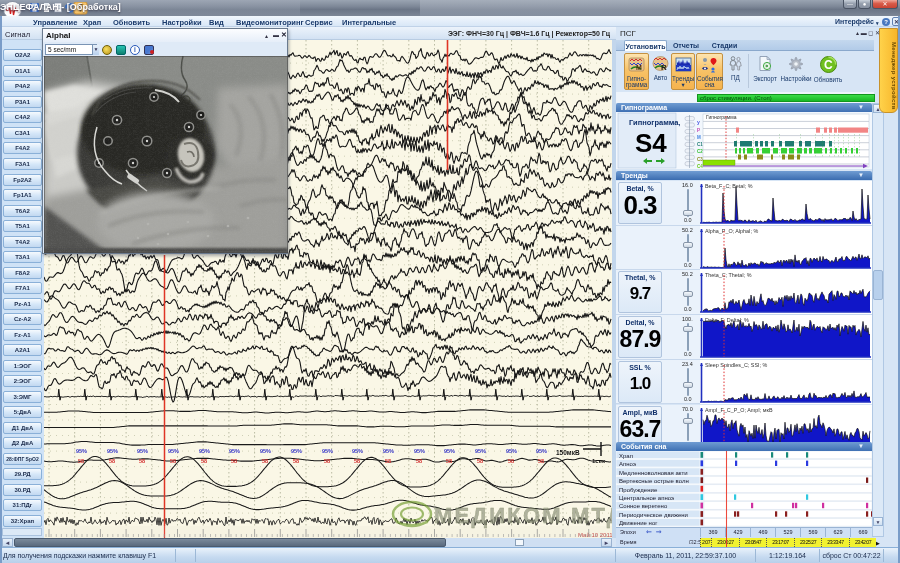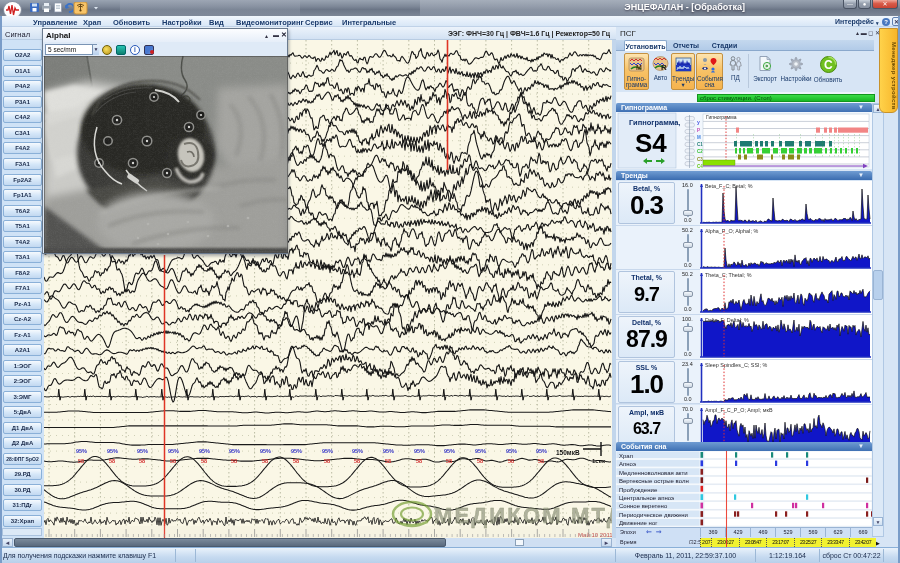--- a/index.html
+++ b/index.html
@@ -3,21 +3,21 @@
 <style>
 * {margin:0;padding:0;box-sizing:border-box}
 html,body {width:900px;height:563px;overflow:hidden;font-family:"Liberation Sans", sans-serif;}
 #win {position:relative;width:900px;height:563px;background:#d7e5f5;overflow:hidden}
 #titlebar {position:absolute;left:0;top:0;width:900px;height:16px;
  background:linear-gradient(180deg,#9aa4b2 0%,#7e8898 40%,#6b7586 60%,#7c8696 100%);}
 #titlebar .patch1 {position:absolute;left:420px;top:0;width:260px;height:16px;background:linear-gradient(180deg,#aab2be,#8a94a4);opacity:.7}
 #titlebar .patch2 {position:absolute;left:120px;top:0;width:180px;height:16px;background:linear-gradient(180deg,#a0a8b6,#828c9c);opacity:.5}
 #appicon {position:absolute;left:3px;top:1px;width:19px;height:18px;border-radius:50%;
  background:radial-gradient(circle at 40% 35%,#ffffff 60%,#d8dce2);border:1px solid #8890a0}
-#title {position:absolute;left:0;top:2px;width:745px;text-align:right;font-size:9px;font-weight:bold;color:#fff;text-shadow:0 1px 2px #445}
+#title {position:absolute;left:0;top:2px;width:745px;text-align:left;font-size:9px;font-weight:bold;color:#fff;text-shadow:0 1px 2px #445}
 #winbtns {position:absolute;left:843px;top:0;width:57px;height:10px}
 .wb {position:absolute;top:0;height:9px;border-radius:0 0 3px 3px;border:1px solid #4a5464;border-top:none;
  background:linear-gradient(180deg,#c8d0da,#96a0ae 45%,#8790a0);color:#fff;font-size:6px;text-align:center;line-height:8px}
 #menubar {position:absolute;left:2px;top:16px;width:896px;height:11px;
  background:linear-gradient(180deg,#f2f7fd,#d9e7f7);border-bottom:1px solid #c0d2e8;font-size:7.5px;font-weight:bold;color:#1a3a6b}
 .mi {position:absolute;top:2px}
 #hdrrow {position:absolute;left:2px;top:27px;width:896px;height:13px;
  background:linear-gradient(180deg,#ecf3fb,#d3e2f3);border-bottom:1px solid #b8cce2}
 #eegbg {position:absolute;left:44px;top:40px;width:568px;height:498px;background:#faf7e6}
 #labels {position:absolute;left:2px;top:40px;width:42px;height:498px;background:#cfe2f6}
@@ -34,21 +34,21 @@
 .rbtn,.rbtn2 {position:absolute;top:53px;height:37px;text-align:center;font-size:6.3px;color:#1a3a6a;line-height:6.5px}
 .rbtn svg,.rbtn2 svg {margin-top:2px}
 .rbtn span,.rbtn2 span {display:block;margin-top:1px}
 .rbtn.orange {border:1px solid #c49142;border-radius:2px;background:linear-gradient(180deg,#fde4b0,#f8c368 45%,#f5b34e)}
 .rsep {position:absolute;top:54px;width:1px;height:34px;background:#b8c8dc}
 #greenrow {position:absolute;left:616px;top:92px;width:258px;height:11px;background:#eef4fb}
 #greenbar {position:absolute;left:697px;top:93.5px;width:178px;height:8px;background:linear-gradient(180deg,#3bdc48,#17b824);border:1px solid #12961e;font-size:6px;color:#063;line-height:7px;padding-left:2px;color:#054a0a}
 .shead {position:absolute;left:616px;width:256px;height:9.5px;background:linear-gradient(180deg,#6f9cd2,#3a6cb0);color:#fff;font-size:7px;font-weight:bold;line-height:9.5px;padding-left:5px;border-radius:2px 2px 0 0}
 .shead .arr {position:absolute;right:8px;top:0;color:#e8f0fa;font-size:6px}
 .trow {position:absolute;left:616px;width:256px;height:44.7px;background:#eaf2fb;border-bottom:1px solid #c8d8ec}
-.tlab {position:absolute;left:2px;top:1px;width:57px;height:42px;background:linear-gradient(180deg,#eef4fb,#dce9f7);border:1px solid #b0c4de;border-radius:2px;text-align:center}
+.tlab {position:absolute;left:2px;top:1px;width:44px;height:42px;background:linear-gradient(180deg,#eef4fb,#dce9f7);border:1px solid #b0c4de;border-radius:2px;text-align:center}
 .tname {font-size:7px;font-weight:bold;color:#10306a;margin-top:2px}
 .tval {font-weight:bold;color:#000;line-height:26px;letter-spacing:-1px}
 .tslide {position:absolute;left:60px;top:0;width:24px;height:44px}
 .tmax {position:absolute;left:6px;top:1px;font-size:5.5px;color:#222}
 .tmin {position:absolute;left:8px;bottom:2px;font-size:5.5px;color:#222}
 .ttrack {position:absolute;left:11px;top:8px;width:2px;height:28px;background:#8ba0b8;border-radius:1px}
 .thandle {position:absolute;left:7px;width:10px;height:6px;background:linear-gradient(180deg,#f4f8fc,#cdd8e4);border:1px solid #8896a8;border-radius:2px}
 .tchart {position:absolute;left:84px;top:0;width:172px;height:44px}
 .epcell {position:absolute;top:0;width:25px;height:9px;font-size:5.5px;color:#223;text-align:center;line-height:9px;background:#cfe0f5;border-left:1px solid #9ab4d4}
 .tmcell {position:absolute;top:0;height:9.5px;font-size:5.2px;color:#111;text-align:center;line-height:9.5px;background:#f2f230;border-left:1px dotted #555;letter-spacing:-0.5px}
@@ -420,21 +420,21 @@
 <path d="M0,40.5 L0,40.5 L1,41.1 L2,41.0 L3,41.6 L4,40.6 L5,41.0 L6,41.3 L7,41.2 L8,41.2 L9,40.9 L10,41.6 L11,41.0 L12,41.2 L13,41.1 L14,41.6 L15,41.1 L16,41.2 L17,41.4 L18,41.5 L19,41.6 L20,41.2 L21,41.4 L22,22.0 L23,34.0 L24,39.0 L25,41.5 L26,37.8 L27,41.5 L28,38.0 L29,38.9 L30,37.9 L31,35.9 L32,37.1 L33,39.6 L34,39.0 L35,35.8 L36,39.0 L37,37.2 L38,40.8 L39,34.1 L40,38.8 L41,40.1 L42,39.3 L43,38.3 L44,40.8 L45,39.7 L46,37.0 L47,39.8 L48,36.7 L49,38.2 L50,37.9 L51,37.6 L52,36.8 L53,38.1 L54,38.7 L55,37.9 L56,40.2 L57,38.1 L58,35.2 L59,36.7 L60,35.8 L61,38.6 L62,37.9 L63,36.7 L64,37.4 L65,37.7 L66,38.1 L67,37.8 L68,38.0 L69,37.1 L70,38.2 L71,36.3 L72,37.0 L73,36.7 L74,36.0 L75,34.5 L76,36.9 L77,36.0 L78,34.0 L79,39.8 L80,35.5 L81,34.0 L82,36.6 L83,34.5 L84,34.5 L85,37.2 L86,33.2 L87,37.6 L88,33.0 L89,36.1 L90,33.6 L91,40.6 L92,28.9 L93,36.0 L94,34.6 L95,36.5 L96,34.0 L97,38.1 L98,38.7 L99,35.1 L100,34.6 L101,32.5 L102,32.9 L103,31.6 L104,37.8 L105,34.6 L106,39.7 L107,32.4 L108,32.5 L109,36.3 L110,33.7 L111,32.0 L112,33.0 L113,34.2 L114,31.9 L115,35.8 L116,35.0 L117,30.4 L118,34.7 L119,36.1 L120,30.4 L121,33.7 L122,33.8 L123,33.0 L124,33.1 L125,34.5 L126,34.5 L127,37.2 L128,35.3 L129,34.3 L130,35.8 L131,36.2 L132,33.6 L133,31.0 L134,35.5 L135,35.9 L136,32.9 L137,33.0 L138,32.4 L139,30.5 L140,34.7 L141,34.6 L142,34.2 L143,30.7 L144,30.5 L145,32.2 L146,33.4 L147,33.8 L148,34.8 L149,32.2 L150,30.3 L151,32.9 L152,31.5 L153,30.9 L154,34.3 L155,31.6 L156,28.0 L157,32.6 L158,32.7 L159,28.8 L160,32.5 L161,31.5 L162,30.8 L163,31.3 L164,31.9 L165,29.8 L166,33.3 L167,32.0" stroke="#101010" stroke-width="0.7" fill="none" transform="translate(3,0)"></path>
 <path d="M1.5,3 V42 M0,42 H171" stroke="#2030c0" stroke-width="1.6" fill="none"></path>
 <path d="M1.5,3 l-1.5,3 l3,0 Z" fill="#2030c0"></path>
 <text x="5" y="6.5" font-family="Liberation Sans, sans-serif" font-size="5.4" fill="#333">Alpha_P_O; AlphaI; %</text>
 <path d="M24,5 V42" stroke="#e03030" stroke-width="1.0" stroke-dasharray="1.5,1.8" fill="none"></path>
 </svg></div>
     </div>
 <div class="trow" style="top:270.4px">
 <div class="tlab">
         <div class="tname">ThetaI, %</div>
-        <div class="tval" style="font-size:20px">9.7</div>
+        <div class="tval" style="font-size:17px">9.7</div>
       </div>
 <div class="tslide">
         <div class="tmax">50.2</div>
         <div class="ttrack"></div>
         <div class="thandle" style="top:21px"></div>
         <div class="tmin">0.0</div>
       </div>
 <div class="tchart"><svg width="172" height="44" viewBox="0 0 172 44">
 <rect x="0" y="0" width="172" height="44" fill="#ffffff"></rect>
 <path d="M0,42.0 L0,40.1 L1,40.7 L2,38.9 L3,39.5 L4,38.7 L5,40.7 L6,41.0 L7,40.3 L8,40.4 L9,41.0 L10,39.0 L11,38.9 L12,38.4 L13,38.6 L14,38.4 L15,37.6 L16,38.0 L17,40.5 L18,39.7 L19,38.1 L20,38.9 L21,39.8 L22,32.7 L23,39.4 L24,38.6 L25,38.0 L26,31.7 L27,32.6 L28,30.3 L29,33.1 L30,29.1 L31,34.3 L32,34.0 L33,31.3 L34,33.5 L35,33.1 L36,30.0 L37,35.5 L38,39.6 L39,35.8 L40,31.2 L41,29.5 L42,32.7 L43,34.6 L44,33.4 L45,34.1 L46,28.8 L47,35.4 L48,25.0 L49,30.2 L50,35.5 L51,26.3 L52,32.1 L53,36.0 L54,31.5 L55,34.0 L56,33.0 L57,27.9 L58,23.8 L59,31.8 L60,30.5 L61,34.5 L62,35.4 L63,35.1 L64,32.1 L65,28.3 L66,28.5 L67,29.1 L68,31.1 L69,28.2 L70,32.0 L71,30.8 L72,34.9 L73,30.7 L74,33.7 L75,31.7 L76,27.5 L77,29.7 L78,29.9 L79,27.2 L80,36.5 L81,27.7 L82,25.6 L83,29.2 L84,25.2 L85,30.8 L86,26.3 L87,30.3 L88,25.8 L89,28.5 L90,28.4 L91,23.0 L92,32.5 L93,33.4 L94,29.4 L95,25.1 L96,33.5 L97,28.1 L98,23.9 L99,25.8 L100,33.2 L101,35.3 L102,28.2 L103,29.6 L104,31.2 L105,28.3 L106,23.3 L107,23.4 L108,25.0 L109,25.3 L110,30.3 L111,32.3 L112,25.7 L113,23.4 L114,29.4 L115,28.3 L116,30.4 L117,26.1 L118,24.1 L119,21.9 L120,24.4 L121,25.3 L122,30.2 L123,29.6 L124,30.0 L125,33.0 L126,24.1 L127,23.1 L128,21.8 L129,20.7 L130,30.7 L131,24.6 L132,26.2 L133,29.3 L134,21.3 L135,21.0 L136,27.0 L137,26.0 L138,22.9 L139,23.1 L140,26.1 L141,27.0 L142,26.6 L143,25.0 L144,26.9 L145,25.5 L146,29.8 L147,20.9 L148,22.0 L149,22.8 L150,23.8 L151,20.5 L152,23.6 L153,22.1 L154,25.0 L155,23.2 L156,24.0 L157,20.4 L158,23.6 L159,21.2 L160,19.2 L161,26.7 L162,26.9 L163,26.9 L164,25.5 L165,23.2 L166,21.9 L167,20.8 L167,42.0 Z" fill="#1016c8" transform="translate(3,0)"></path>
@@ -462,42 +462,42 @@
 <path d="M0,5.9 L0,5.9 L1,6.7 L2,6.1 L3,6.0 L4,6.1 L5,6.0 L6,6.8 L7,6.1 L8,6.1 L9,5.7 L10,5.4 L11,7.3 L12,5.3 L13,6.4 L14,5.3 L15,5.4 L16,5.7 L17,7.5 L18,5.8 L19,6.2 L20,5.2 L21,7.0 L22,11.2 L23,14.0 L24,10.1 L25,9.9 L26,9.2 L27,11.0 L28,7.7 L29,12.4 L30,8.5 L31,6.0 L32,11.7 L33,12.8 L34,10.7 L35,9.3 L36,15.0 L37,5.0 L38,7.9 L39,12.2 L40,7.4 L41,10.9 L42,12.1 L43,10.6 L44,11.7 L45,11.5 L46,8.4 L47,12.1 L48,11.0 L49,16.5 L50,13.5 L51,6.5 L52,11.1 L53,9.5 L54,10.3 L55,14.7 L56,9.9 L57,11.6 L58,13.9 L59,13.9 L60,6.2 L61,13.9 L62,10.0 L63,8.9 L64,8.9 L65,14.2 L66,11.8 L67,11.3 L68,12.5 L69,16.1 L70,12.4 L71,12.7 L72,13.8 L73,10.9 L74,16.1 L75,9.9 L76,17.2 L77,13.6 L78,5.0 L79,10.2 L80,14.2 L81,8.8 L82,12.1 L83,17.1 L84,16.0 L85,9.8 L86,15.5 L87,13.9 L88,15.5 L89,18.0 L90,11.1 L91,5.0 L92,16.6 L93,15.0 L94,12.1 L95,16.2 L96,9.2 L97,21.0 L98,17.3 L99,11.4 L100,13.9 L101,11.2 L102,11.9 L103,12.5 L104,12.4 L105,12.6 L106,14.2 L107,5.2 L108,6.9 L109,14.9 L110,10.5 L111,9.0 L112,15.3 L113,12.9 L114,11.6 L115,11.8 L116,13.0 L117,11.4 L118,15.6 L119,17.7 L120,11.8 L121,12.8 L122,13.2 L123,15.2 L124,14.0 L125,10.7 L126,16.0 L127,9.0 L128,13.6 L129,13.1 L130,12.2 L131,14.8 L132,12.6 L133,15.4 L134,10.0 L135,12.4 L136,8.8 L137,20.8 L138,15.3 L139,11.5 L140,13.4 L141,16.3 L142,10.1 L143,11.1 L144,11.0 L145,19.2 L146,10.4 L147,12.2 L148,11.8 L149,16.7 L150,10.2 L151,12.2 L152,10.4 L153,20.1 L154,16.8 L155,15.8 L156,14.3 L157,16.0 L158,21.8 L159,14.1 L160,6.4 L161,13.5 L162,16.2 L163,10.1 L164,17.2 L165,12.8 L166,19.9 L167,19.2" stroke="#101010" stroke-width="0.7" fill="none" transform="translate(3,0)"></path>
 <path d="M1.5,3 V42 M0,42 H171" stroke="#2030c0" stroke-width="1.6" fill="none"></path>
 <path d="M1.5,3 l-1.5,3 l3,0 Z" fill="#2030c0"></path>
 <text x="5" y="6.5" font-family="Liberation Sans, sans-serif" font-size="5.4" fill="#333">Delta_F; DeltaI; %</text>
 <path d="M24,5 V42" stroke="#e03030" stroke-width="1.0" stroke-dasharray="1.5,1.8" fill="none"></path>
 </svg></div>
     </div>
 <div class="trow" style="top:359.8px">
 <div class="tlab">
         <div class="tname">SSL %</div>
-        <div class="tval" style="font-size:26px">1.0</div>
+        <div class="tval" style="font-size:17px">1.0</div>
       </div>
 <div class="tslide">
         <div class="tmax">23.4</div>
         <div class="ttrack"></div>
         <div class="thandle" style="top:22px"></div>
         <div class="tmin">0.0</div>
       </div>
 <div class="tchart"><svg width="172" height="44" viewBox="0 0 172 44">
 <rect x="0" y="0" width="172" height="44" fill="#ffffff"></rect>
 <path d="M0,42.0 L0,41.5 L1,41.8 L2,41.5 L3,41.4 L4,41.7 L5,41.1 L6,41.0 L7,41.8 L8,41.2 L9,41.3 L10,41.7 L11,41.0 L12,41.5 L13,41.1 L14,41.4 L15,41.7 L16,41.7 L17,41.1 L18,41.2 L19,41.2 L20,41.7 L21,41.2 L22,39.6 L23,40.0 L24,40.0 L25,40.0 L26,38.0 L27,39.9 L28,38.1 L29,38.3 L30,37.5 L31,39.9 L32,39.8 L33,39.8 L34,39.8 L35,38.8 L36,38.2 L37,39.7 L38,37.0 L39,38.4 L40,39.7 L41,34.2 L42,34.7 L43,36.6 L44,33.4 L45,38.2 L46,39.5 L47,39.5 L48,34.8 L49,39.5 L50,39.5 L51,39.4 L52,39.4 L53,37.6 L54,39.4 L55,36.7 L56,39.1 L57,39.3 L58,39.3 L59,39.3 L60,38.8 L61,39.2 L62,33.5 L63,38.7 L64,39.2 L65,38.9 L66,35.9 L67,39.1 L68,39.1 L69,39.1 L70,36.9 L71,35.9 L72,38.1 L73,39.0 L74,37.6 L75,36.7 L76,38.9 L77,38.9 L78,38.9 L79,37.1 L80,38.8 L81,35.6 L82,38.8 L83,38.8 L84,37.0 L85,38.7 L86,37.6 L87,38.7 L88,35.1 L89,38.6 L90,38.6 L91,38.6 L92,38.5 L93,38.6 L94,38.5 L95,36.5 L96,34.6 L97,38.5 L98,38.5 L99,38.4 L100,36.4 L101,34.9 L102,38.4 L103,37.4 L104,38.3 L105,38.3 L106,34.2 L107,32.8 L108,37.2 L109,38.2 L110,38.2 L111,33.2 L112,35.9 L113,35.4 L114,38.1 L115,38.1 L116,37.0 L117,38.1 L118,37.3 L119,38.0 L120,38.0 L121,36.9 L122,38.0 L123,35.4 L124,37.9 L125,37.9 L126,35.4 L127,34.8 L128,34.8 L129,37.8 L130,33.0 L131,34.0 L132,33.5 L133,37.7 L134,37.7 L135,37.7 L136,37.1 L137,37.6 L138,35.3 L139,33.4 L140,35.9 L141,35.4 L142,32.4 L143,37.5 L144,37.5 L145,35.2 L146,37.0 L147,35.3 L148,37.4 L149,33.4 L150,36.4 L151,30.9 L152,37.3 L153,37.3 L154,37.3 L155,36.4 L156,37.2 L157,35.5 L158,33.6 L159,37.2 L160,36.6 L161,35.4 L162,34.5 L163,32.5 L164,37.1 L165,37.1 L166,37.0 L167,37.0 L167,42.0 Z" fill="#1016c8" transform="translate(3,0)"></path>
 <path d="M0,41.5 L0,41.5 L1,41.8 L2,41.5 L3,41.4 L4,41.7 L5,41.1 L6,41.0 L7,41.8 L8,41.2 L9,41.3 L10,41.7 L11,41.0 L12,41.5 L13,41.1 L14,41.4 L15,41.7 L16,41.7 L17,41.1 L18,41.2 L19,41.2 L20,41.7 L21,41.2 L22,39.6 L23,40.0 L24,40.0 L25,40.0 L26,38.0 L27,39.9 L28,38.1 L29,38.3 L30,37.5 L31,39.9 L32,39.8 L33,39.8 L34,39.8 L35,38.8 L36,38.2 L37,39.7 L38,37.0 L39,38.4 L40,39.7 L41,34.2 L42,34.7 L43,36.6 L44,33.4 L45,38.2 L46,39.5 L47,39.5 L48,34.8 L49,39.5 L50,39.5 L51,39.4 L52,39.4 L53,37.6 L54,39.4 L55,36.7 L56,39.1 L57,39.3 L58,39.3 L59,39.3 L60,38.8 L61,39.2 L62,33.5 L63,38.7 L64,39.2 L65,38.9 L66,35.9 L67,39.1 L68,39.1 L69,39.1 L70,36.9 L71,35.9 L72,38.1 L73,39.0 L74,37.6 L75,36.7 L76,38.9 L77,38.9 L78,38.9 L79,37.1 L80,38.8 L81,35.6 L82,38.8 L83,38.8 L84,37.0 L85,38.7 L86,37.6 L87,38.7 L88,35.1 L89,38.6 L90,38.6 L91,38.6 L92,38.5 L93,38.6 L94,38.5 L95,36.5 L96,34.6 L97,38.5 L98,38.5 L99,38.4 L100,36.4 L101,34.9 L102,38.4 L103,37.4 L104,38.3 L105,38.3 L106,34.2 L107,32.8 L108,37.2 L109,38.2 L110,38.2 L111,33.2 L112,35.9 L113,35.4 L114,38.1 L115,38.1 L116,37.0 L117,38.1 L118,37.3 L119,38.0 L120,38.0 L121,36.9 L122,38.0 L123,35.4 L124,37.9 L125,37.9 L126,35.4 L127,34.8 L128,34.8 L129,37.8 L130,33.0 L131,34.0 L132,33.5 L133,37.7 L134,37.7 L135,37.7 L136,37.1 L137,37.6 L138,35.3 L139,33.4 L140,35.9 L141,35.4 L142,32.4 L143,37.5 L144,37.5 L145,35.2 L146,37.0 L147,35.3 L148,37.4 L149,33.4 L150,36.4 L151,30.9 L152,37.3 L153,37.3 L154,37.3 L155,36.4 L156,37.2 L157,35.5 L158,33.6 L159,37.2 L160,36.6 L161,35.4 L162,34.5 L163,32.5 L164,37.1 L165,37.1 L166,37.0 L167,37.0" stroke="#101010" stroke-width="0.7" fill="none" transform="translate(3,0)"></path>
 <path d="M1.5,3 V42 M0,42 H171" stroke="#2030c0" stroke-width="1.6" fill="none"></path>
 <path d="M1.5,3 l-1.5,3 l3,0 Z" fill="#2030c0"></path>
 <text x="5" y="6.5" font-family="Liberation Sans, sans-serif" font-size="5.4" fill="#333">Sleep Spindles_C; SSI; %</text>
 <path d="M24,5 V42" stroke="#e03030" stroke-width="1.0" stroke-dasharray="1.5,1.8" fill="none"></path>
 </svg></div>
     </div>
 <div class="trow" style="top:404.5px">
 <div class="tlab">
         <div class="tname">AmpI, мкВ</div>
-        <div class="tval" style="font-size:16px">63.7</div>
+        <div class="tval" style="font-size:23px">63.7</div>
       </div>
 <div class="tslide">
         <div class="tmax">70.0</div>
         <div class="ttrack"></div>
         <div class="thandle" style="top:13px"></div>
         <div class="tmin">0.0</div>
       </div>
 <div class="tchart"><svg width="172" height="44" viewBox="0 0 172 44">
 <rect x="0" y="0" width="172" height="44" fill="#ffffff"></rect>
 <path d="M0,42.0 L0,14.6 L1,19.5 L2,15.7 L3,15.6 L4,10.2 L5,13.4 L6,17.8 L7,15.2 L8,21.6 L9,20.0 L10,15.8 L11,15.8 L12,9.9 L13,10.1 L14,18.5 L15,14.4 L16,12.9 L17,15.3 L18,14.8 L19,13.0 L20,15.0 L21,14.4 L22,20.7 L23,15.7 L24,22.3 L25,22.5 L26,18.9 L27,25.8 L28,17.9 L29,14.9 L30,23.5 L31,18.1 L32,18.1 L33,15.7 L34,24.9 L35,28.4 L36,31.2 L37,21.1 L38,18.4 L39,21.9 L40,19.9 L41,28.4 L42,22.0 L43,32.3 L44,29.4 L45,36.8 L46,25.7 L47,28.3 L48,31.2 L49,28.2 L50,33.5 L51,20.1 L52,33.2 L53,20.0 L54,25.4 L55,28.3 L56,22.3 L57,29.2 L58,29.3 L59,24.5 L60,33.2 L61,28.7 L62,18.0 L63,30.3 L64,36.0 L65,36.2 L66,36.4 L67,31.1 L68,26.7 L69,27.7 L70,36.8 L71,27.9 L72,23.1 L73,33.8 L74,25.4 L75,24.4 L76,24.3 L77,38.0 L78,27.7 L79,29.9 L80,28.6 L81,34.0 L82,17.2 L83,29.4 L84,22.9 L85,23.2 L86,27.4 L87,25.5 L88,19.2 L89,31.3 L90,30.6 L91,25.6 L92,19.9 L93,26.7 L94,18.7 L95,24.4 L96,28.9 L97,23.0 L98,25.5 L99,21.2 L100,28.4 L101,19.0 L102,18.8 L103,22.9 L104,25.4 L105,23.6 L106,27.6 L107,18.4 L108,27.0 L109,23.8 L110,23.5 L111,13.5 L112,22.0 L113,20.5 L114,23.3 L115,12.4 L116,10.1 L117,18.4 L118,20.1 L119,22.8 L120,17.8 L121,20.2 L122,24.2 L123,30.8 L124,25.5 L125,23.3 L126,22.1 L127,22.6 L128,24.3 L129,25.2 L130,28.0 L131,23.9 L132,31.2 L133,28.2 L134,23.9 L135,24.1 L136,28.5 L137,30.8 L138,27.1 L139,26.7 L140,34.5 L141,30.3 L142,26.4 L143,33.6 L144,29.8 L145,33.3 L146,35.3 L147,29.2 L148,27.4 L149,30.3 L150,30.4 L151,32.1 L152,28.0 L153,26.6 L154,23.6 L155,23.6 L156,26.7 L157,32.9 L158,34.1 L159,35.1 L160,26.2 L161,31.1 L162,29.5 L163,27.6 L164,29.6 L165,33.9 L166,32.4 L167,25.9 L167,42.0 Z" fill="#1016c8" transform="translate(3,0)"></path>

